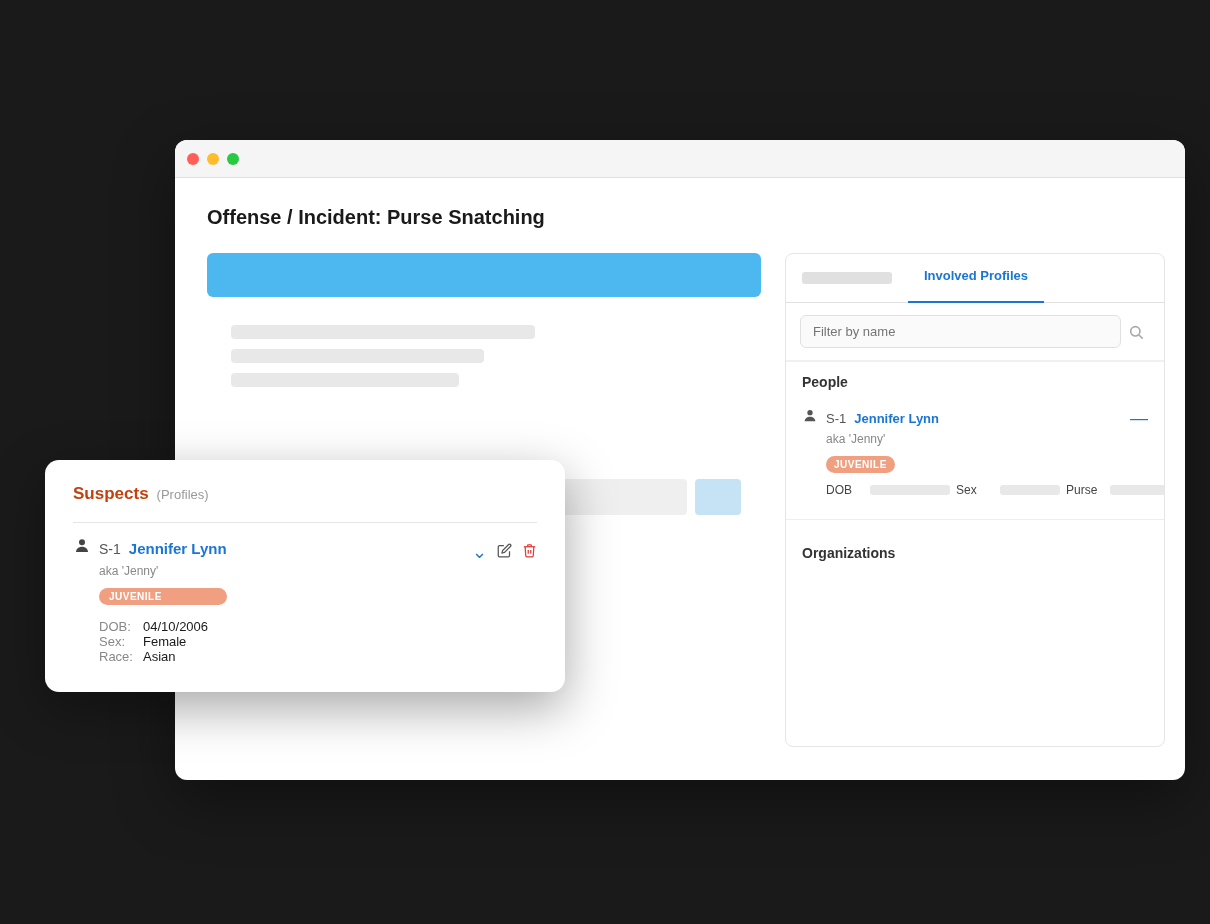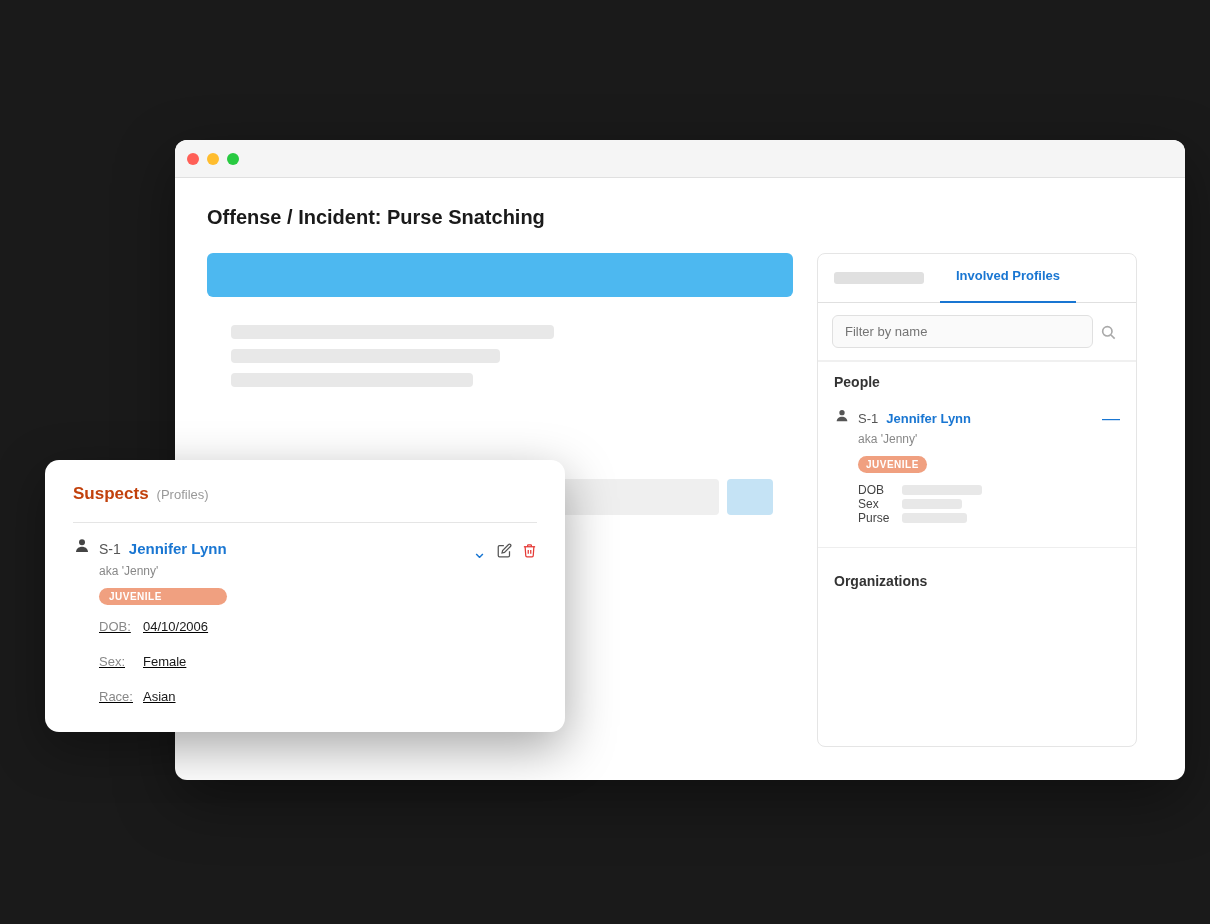--- a/index.html
+++ b/index.html
@@ -35,21 +35,21 @@
       gap: 8px;
     }
     .titlebar-dot {
       width: 12px; height: 12px; border-radius: 50%;
     }
     .dot-red { background: #ff5f57; }
     .dot-yellow { background: #ffbd2e; }
     .dot-green { background: #28ca41; }
 
     .window-content {
-      padding: 28px 48px 20px 32px;
+      padding: 28px 20px 20px 32px;
       height: calc(100% - 38px);
       overflow: hidden;
     }
 
     .page-title {
       font-size: 20px;
       font-weight: 700;
       color: #1a1a1a;
       margin-bottom: 24px;
     }
@@ -86,21 +86,21 @@
     .left-content-lines {
       display: flex;
       flex-direction: column;
       gap: 10px;
       margin-top: 16px;
       padding: 0 24px;
     }
 
     
     .right-panel {
-      width: 320px;
+      width: 380px;
       background: #fff;
       border: 1px solid #e5e5e5;
       border-radius: 8px;
       display: flex;
       flex-direction: column;
       overflow: hidden;
     }
 
     .right-tabs {
       display: flex;
@@ -235,21 +235,22 @@
       padding: 3px 8px;
       border-radius: 12px;
       margin-bottom: 10px;
       margin-left: 24px;
       letter-spacing: 0.5px;
     }
 
     .profile-details-right {
       padding-left: 24px;
       display: flex;
-      flex-direction: column;
+      flex-direction: row;
+      gap: 6px;
     }
 
     .detail-row-right {
       display: flex;
       align-items: center;
       gap: 8px;
       font-size: 12px;
       color: #555;
     }
 
@@ -367,22 +368,21 @@
       border-radius: 12px;
       margin-bottom: 14px;
       margin-left: 26px;
       letter-spacing: 0.5px;
     }
 
     .suspect-details {
       padding-left: 26px;
       display: flex;
       flex-direction: column;
-      gap: 20px;
-      text-decoration: underline;
+      gap: 0;
     }
 
     .suspect-detail-row {
       display: flex;
       gap: 6px;
       font-size: 13px;
     }
 
     .suspect-detail-label {
       color: #888;

